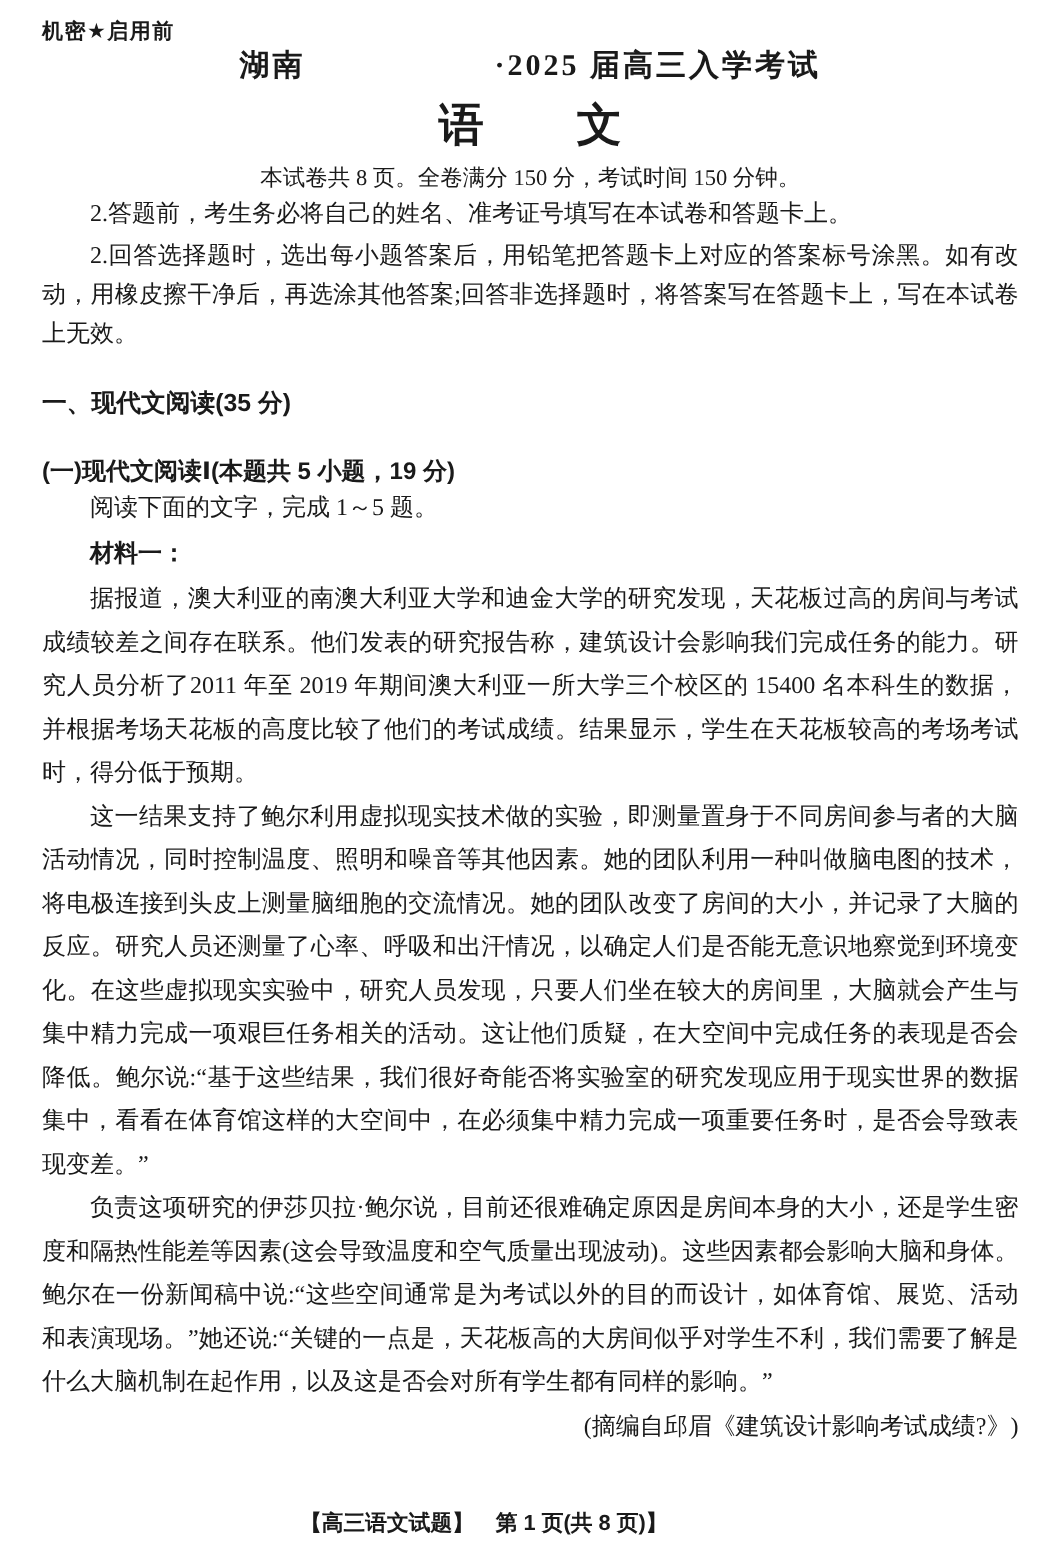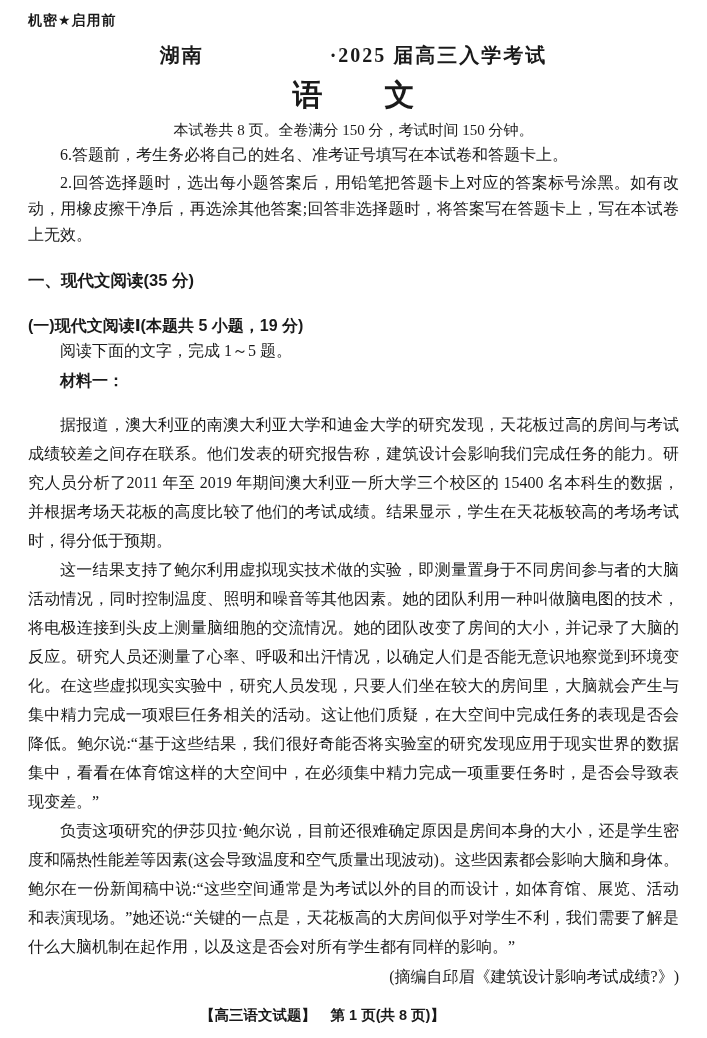--- a/index.html
+++ b/index.html
@@ -12,21 +12,21 @@
   .page {
     position: relative; width: 707px; height: 1038px;
     padding: 12px 28px 0 28px; box-sizing: border-box;
   }
   .confidential {
     text-align: left;
     font-family: "Liberation Sans", "DejaVu Sans", sans-serif;
     font-weight: bold; font-size: 14px; letter-spacing: 1px;
   }
   .exam-title {
-    margin-top: 12px; text-align: center;
+    margin-top: 0; text-align: center;
     font-size: 20px; font-weight: bold; letter-spacing: 2px;
   }
   .redacted-gap { display: inline-block; width: 126px; }
   .subject-title {
     margin: 6px 0 0 0; text-align: center;
     font-size: 30px; font-weight: bold;
     letter-spacing: 16px; text-indent: 16px;
   }
   .paper-info { margin-top: 5px; text-align: center; font-size: 15px; }
   .notice-heading {
@@ -48,21 +48,21 @@
     margin-top: 24px;
     font-family: "Liberation Sans", "DejaVu Sans", sans-serif;
     font-weight: bold; font-size: 16px;
   }
   .instruction { margin-top: 9px; }
   .material-label {
     margin-top: 7px;
     font-family: "Liberation Sans", "DejaVu Sans", sans-serif;
     font-weight: bold; font-size: 16px; text-indent: 2em; margin-bottom: 0;
   }
-  .reading { margin-top: 18px; }
+  .reading { margin-top: 5px; }
   .reading p.body { line-height: 29px; }
   .attribution { margin-top: 1px; text-align: right; font-size: 16px; line-height: 29px; }
   .footer {
     position: absolute; left: 0; bottom: 13px; width: 645px;
     text-align: center;
     font-family: "Liberation Sans", "DejaVu Sans", sans-serif;
     font-weight: bold; font-size: 14.5px;
   }
 </style>
 </head>
@@ -74,21 +74,21 @@
 
   <div class="exam-title">
     <span>湖南</span><span class="redacted-gap"></span><span>·2025 届高三入学考试</span>
   </div>
 
   <h1 class="subject-title">语　文</h1>
 
   <div class="paper-info">本试卷共 8 页。全卷满分 150 分，考试时间 150 分钟。</div>
 
   <div class="notice">
-    <p class="body">6.答题前，考生务必将自己的姓名、准考证号填写在本试卷和答题卡上。</p>
+    <p class="body">2.答题前，考生务必将自己的姓名、准考证号填写在本试卷和答题卡上。</p>
     <p class="body">2.回答选择题时，选出每小题答案后，用铅笔把答题卡上对应的答案标号涂黑。如有改动，用橡皮擦干净后，再选涂其他答案;回答非选择题时，将答案写在答题卡上，写在本试卷上无效。</p>
   </div>
 
   <div class="section-heading">一、现代文阅读(35 分)</div>
 
   <div class="sub-heading">(一)现代文阅读Ⅰ(本题共 5 小题，19 分)</div>
 
   <p class="body instruction">阅读下面的文字，完成 1～5 题。</p>
 
   <p class="material-label">材料一：</p>

